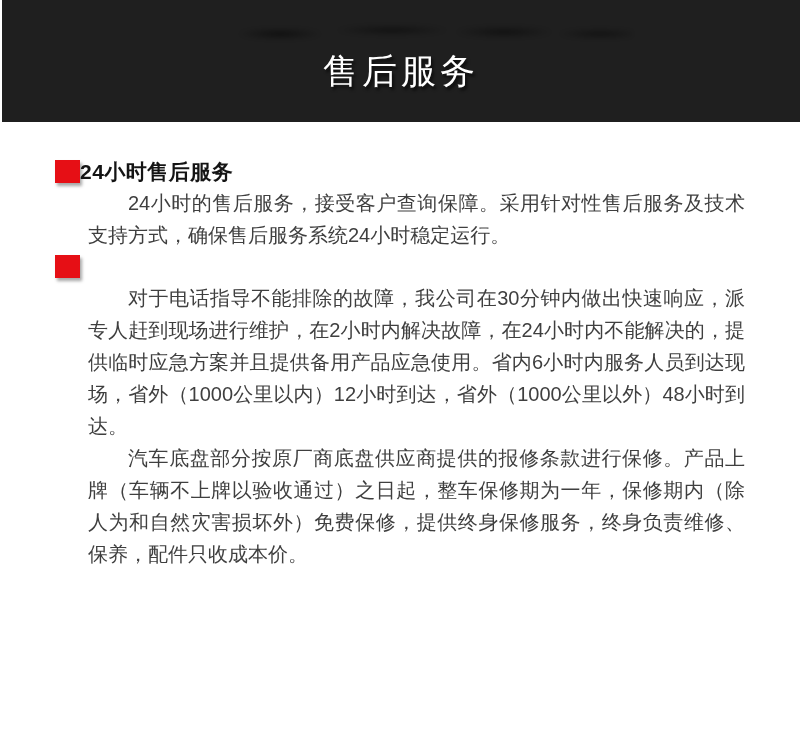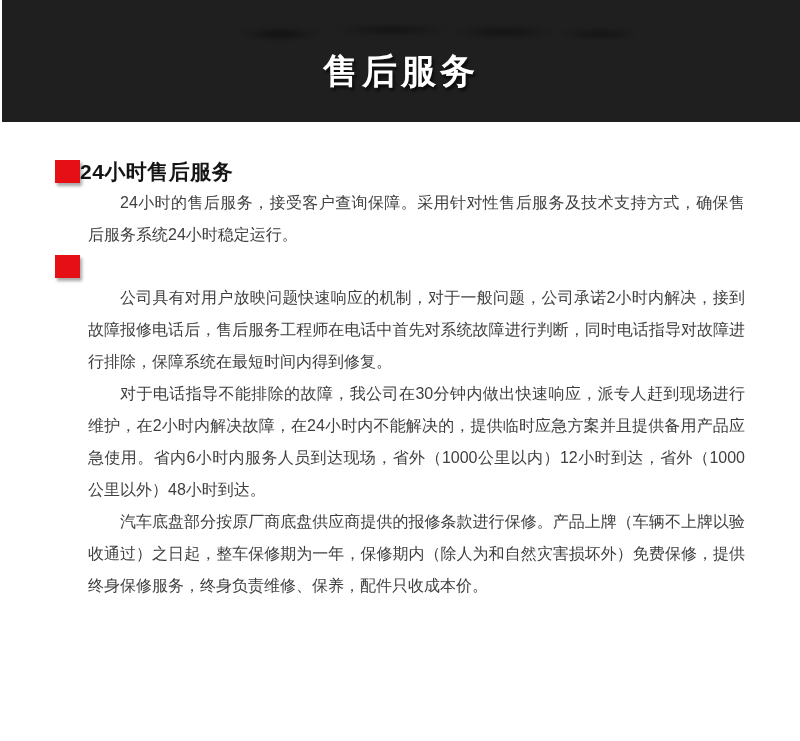--- a/index.html
+++ b/index.html
@@ -29,21 +29,21 @@
     display: flex;
     align-items: flex-start;
     justify-content: center;
     overflow: hidden;
   }
   .banner h1 {
     margin: 0;
     margin-top: 48px;
     color: var(--banner-title, #ffffff);
     font-size: 35px;
-    font-weight: bold;
+    font-weight: normal;
     letter-spacing: 4px;
     text-shadow: 2px 3px 3px rgba(0,0,0,0.65);
     z-index: 1;
   }
   
   .watermark {
     position: absolute;
     top: 14px;
     left: 230px;
     width: 400px;
@@ -76,21 +76,21 @@
   .sec-head h2 {
     margin: 0;
     font-size: 21px;
     font-weight: bold;
     color: var(--heading-text, #141414);
     letter-spacing: 0.5px;
     white-space: nowrap;
   }
   .section p {
     margin: 0 0 0 33px;
-    font-size: 16px;
+    font-size: 20px;
     line-height: 32px;
     color: var(--body-text, #3f3f3f);
     text-indent: 2em;
     text-align: justify;
   }
 </style>
 </head>
 <body>
 
 <div class="page">
@@ -110,21 +110,20 @@
       <p>24小时的售后服务，接受客户查询保障。采用针对性售后服务及技术支持方式，确保售后服务系统24小时稳定运行。</p>
     </section>
 
     <section class="section">
       <div class="sec-head">
         <span class="bullet"></span>
       </div>
     </section>
 
     <section class="section">
-      <p>公司具有对用户放映问题快速响应的机制，对于一般问题，公司承诺2小时内解决，接到故障报修电话后，售后服务工程师在电话中首先对系统故障进行判断，同时电话指导对故障进行排除，保障系统在最短时间内得到修复。</p>
       <p>对于电话指导不能排除的故障，我公司在30分钟内做出快速响应，派专人赶到现场进行维护，在2小时内解决故障，在24小时内不能解决的，提供临时应急方案并且提供备用产品应急使用。省内6小时内服务人员到达现场，省外（1000公里以内）12小时到达，省外（1000公里以外）48小时到达。</p>
     </section>
 
     <section class="section">
       <p>汽车底盘部分按原厂商底盘供应商提供的报修条款进行保修。产品上牌（车辆不上牌以验收通过）之日起，整车保修期为一年，保修期内（除人为和自然灾害损坏外）免费保修，提供终身保修服务，终身负责维修、保养，配件只收成本价。</p>
     </section>
 
   </main>
 </div>
 

